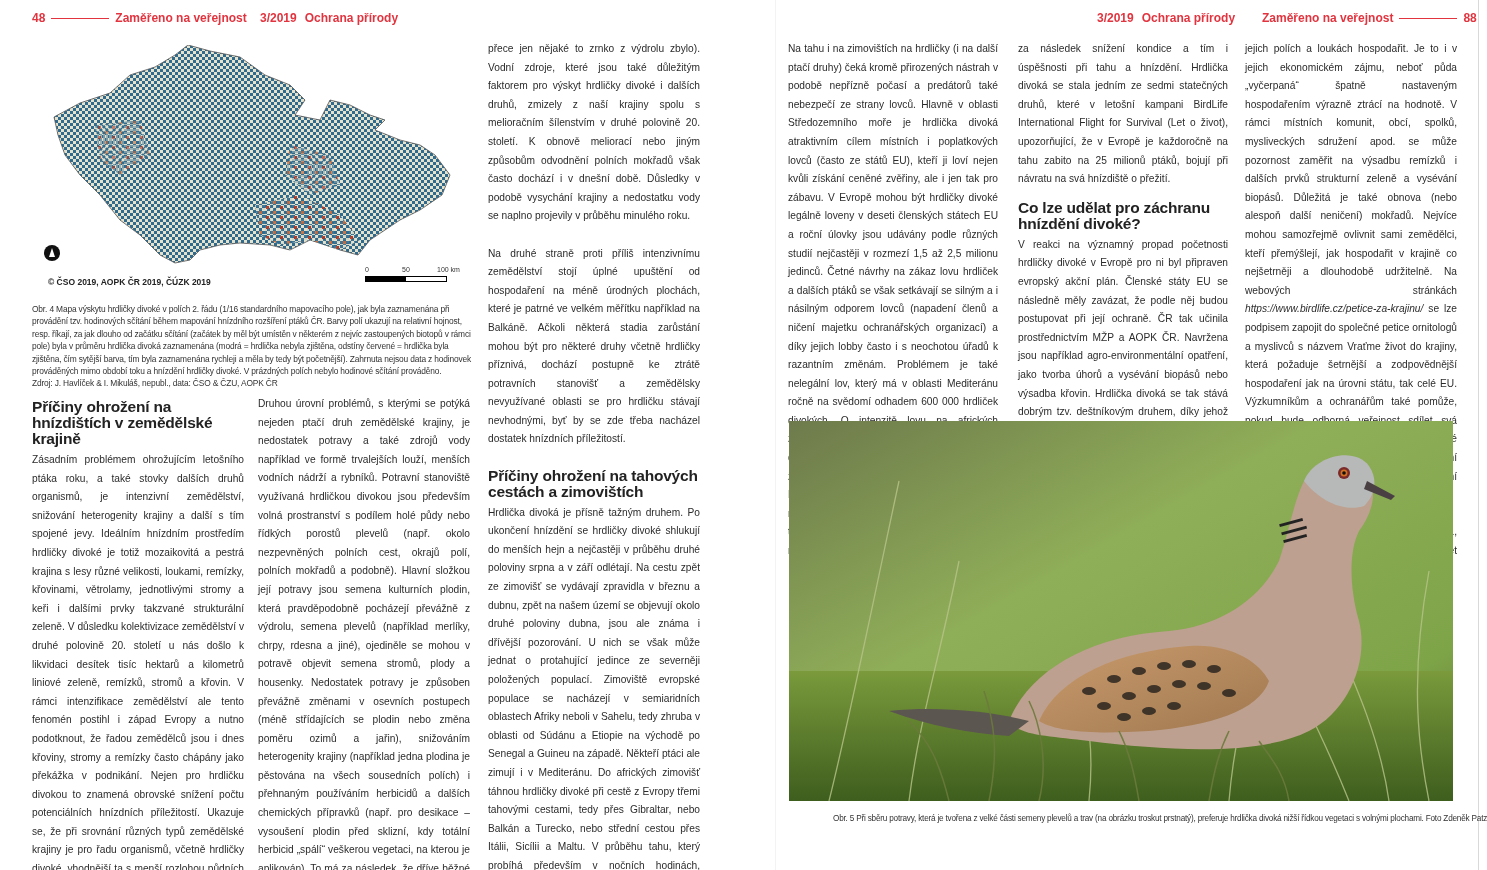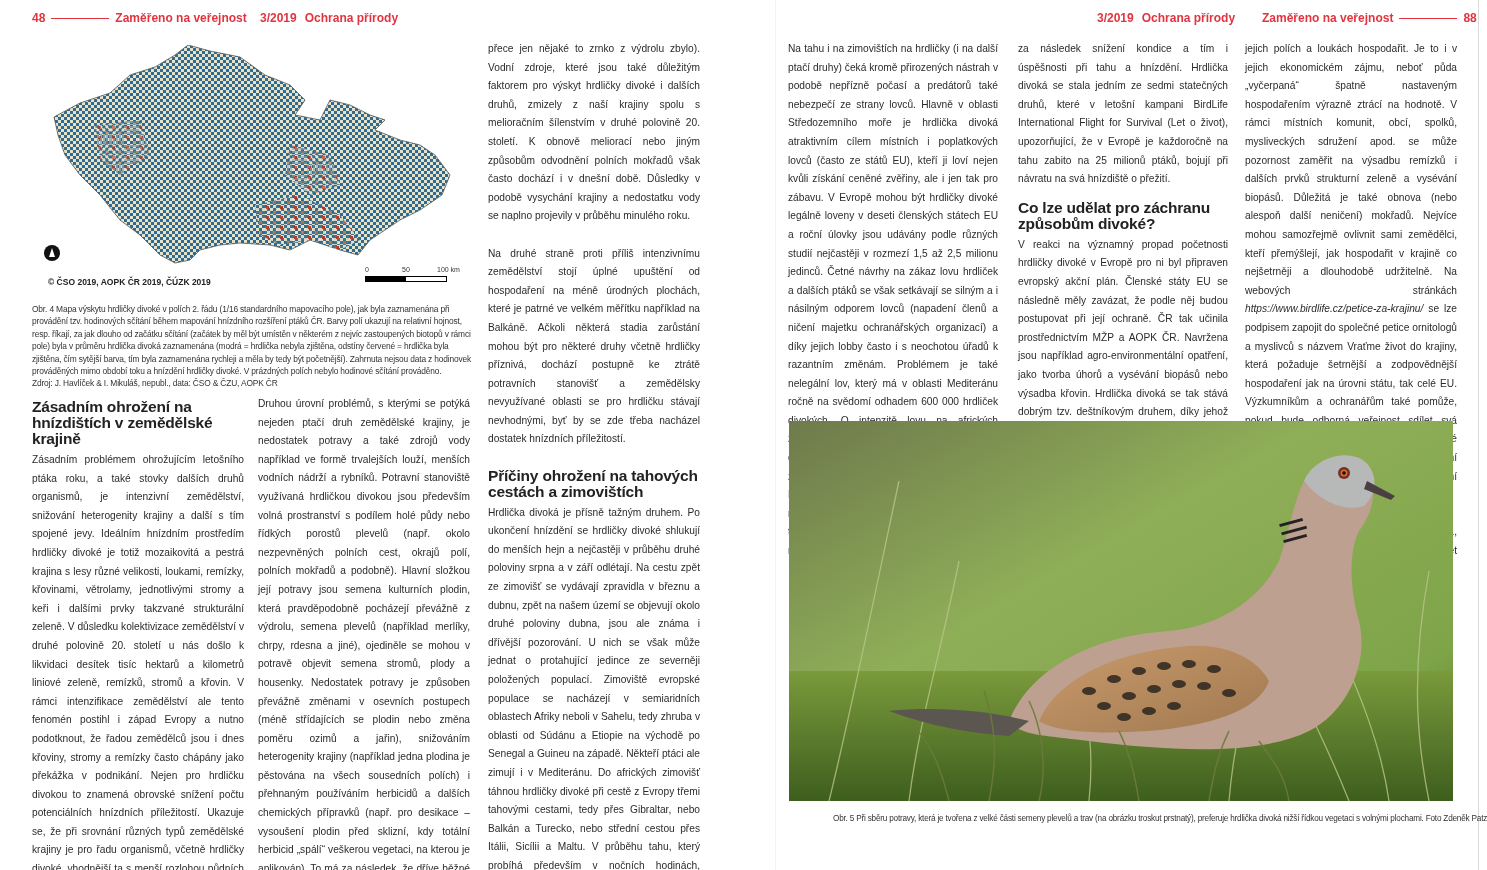--- a/index.html
+++ b/index.html
@@ -92,42 +92,42 @@
   <div class="bar">
       <div class="fill"></div>
     </div>
 </div>
 <div class="caption">
   <span>Obr. 4 Mapa výskytu hrdličky divoké v polích 2. řádu (1/16 standardního mapovacího pole), jak byla zaznamenána při provádění tzv. hodinových sčítání během mapování hnízdního rozšíření ptáků ČR. Barvy polí ukazují na relativní hojnost, resp. říkají, za jak dlouho od začátku sčítání (začátek by měl být umístěn v některém z nejvíc zastoupených biotopů v rámci pole) byla v průměru hrdlička divoká zaznamenána (modrá = hrdlička nebyla zjištěna, odstíny červené = hrdlička byla zjištěna, čím sytější barva, tím byla zaznamenána rychleji a měla by tedy být početnější). Zahrnuta nejsou data z hodinovek prováděných mimo období toku a hnízdění hrdličky divoké. V prázdných polích nebylo hodinové sčítání prováděno.</span><br>
   <span>Zdroj: J. Havlíček &amp; I. Mikuláš, nepubl., data: ČSO &amp; ČZU, AOPK ČR</span>
 </div>
 
 <div class="col col1">
-  <h2>Zásadním ohrožení na hnízdištích v zemědělské krajině</h2>
+  <h2>Příčiny ohrožení na hnízdištích v zemědělské krajině</h2>
   <p class="last">Zásadním problémem ohrožujícím letošního ptáka roku, a také stovky dalších druhů organismů, je intenzivní zemědělství, snižování heterogenity krajiny a další s tím spojené jevy. Ideálním hnízdním prostředím hrdličky divoké je totiž mozaikovitá a pestrá krajina s lesy různé velikosti, loukami, remízky, křovinami, větrolamy, jednotlivými stromy a keři i dalšími prvky takzvané strukturální zeleně. V důsledku kolektivizace zemědělství v druhé polovině 20. století u nás došlo k likvidaci desítek tisíc hektarů a kilometrů liniové zeleně, remízků, stromů a křovin. V rámci intenzifikace zemědělství ale tento fenomén postihl i západ Evropy a nutno podotknout, že řadou zemědělců jsou i dnes křoviny, stromy a remízky často chápány jako překážka v podnikání. Nejen pro hrdličku divokou to znamená obrovské snížení počtu potenciálních hnízdních příležitostí. Ukazuje se, že při srovnání různých typů zemědělské krajiny je pro řadu organismů, včetně hrdličky divoké, vhodnější ta s menší rozlohou půdních bloků (polí a luk). Při srovnání jejich velikosti patří České republice (průměrně 20 ha) bohužel mezi ostatními státy Evropy nelichotivé prvenství. Hrdlička divoká může hnízdit i v lesních ekosystémech, kde vyhledává paseky v různém stadiu zarůstání, různověké světlé porosty a lesní okraje. Jak se projeví současná krize lesních ekosystémů, je otázkou.</p>
 </div>
 
 <div class="col col2">
   <p class="last">Druhou úrovní problémů, s kterými se potýká nejeden ptačí druh zemědělské krajiny, je nedostatek potravy a také zdrojů vody například ve formě trvalejších louží, menších vodních nádrží a rybníků. Potravní stanoviště využívaná hrdličkou divokou jsou především volná prostranství s podílem holé půdy nebo řídkých porostů plevelů (např. okolo nezpevněných polních cest, okrajů polí, polních mokřadů a podobně). Hlavní složkou její potravy jsou semena kulturních plodin, která pravděpodobně pocházejí převážně z výdrolu, semena plevelů (například merlíky, chrpy, rdesna a jiné), ojediněle se mohou v potravě objevit semena stromů, plody a housenky. Nedostatek potravy je způsoben převážně změnami v osevních postupech (méně střídajících se plodin nebo změna poměru ozimů a jařin), snižováním heterogenity krajiny (například jedna plodina je pěstována na všech sousedních polích) i přehnaným používáním herbicidů a dalších chemických přípravků (např. pro desikace – vysoušení plodin před sklizní, kdy totální herbicid „spálí“ veškerou vegetaci, na kterou je aplikován). To má za následek, že dříve běžné plevely, které jsou důležitou součástí potravy řady druhů ptáků, jsou dnes v podstatě vzácným úkazem. Vliv na dostupnost některých zdrojů potravy (zrna z výdrolu) má i používání moderní, téměř 100% bezztrátové techniky a zároveň rychlé zaorání strnišť po sklizni (kdyby</p>
 </div>
 
 <div class="col col3">
   <p>přece jen nějaké to zrnko z výdrolu zbylo). Vodní zdroje, které jsou také důležitým faktorem pro výskyt hrdličky divoké i dalších druhů, zmizely z naší krajiny spolu s melioračním šílenstvím v druhé polovině 20. století. K obnově meliorací nebo jiným způsobům odvodnění polních mokřadů však často dochází i v dnešní době. Důsledky v podobě vysychání krajiny a nedostatku vody se naplno projevily v průběhu minulého roku.</p>
   <p>Na druhé straně proti příliš intenzivnímu zemědělství stojí úplné upuštění od hospodaření na méně úrodných plochách, které je patrné ve velkém měřítku například na Balkáně. Ačkoli některá stadia zarůstání mohou být pro některé druhy včetně hrdličky příznivá, dochází postupně ke ztrátě potravních stanovišť a zemědělsky nevyužívané oblasti se pro hrdličku stávají nevhodnými, byť by se zde třeba nacházel dostatek hnízdních příležitostí.</p>
   <h2>Příčiny ohrožení na tahových cestách a zimovištích</h2>
   <p class="last">Hrdlička divoká je přísně tažným druhem. Po ukončení hnízdění se hrdličky divoké shlukují do menších hejn a nejčastěji v průběhu druhé poloviny srpna a v září odlétají. Na cestu zpět ze zimovišť se vydávají zpravidla v březnu a dubnu, zpět na našem území se objevují okolo druhé poloviny dubna, jsou ale známa i dřívější pozorování. U nich se však může jednat o protahující jedince ze severněji položených populací. Zimoviště evropské populace se nacházejí v semiaridních oblastech Afriky neboli v Sahelu, tedy zhruba v oblasti od Súdánu a Etiopie na východě po Senegal a Guineu na západě. Někteří ptáci ale zimují i v Mediteránu. Do afrických zimovišť táhnou hrdličky divoké při cestě z Evropy třemi tahovými cestami, tedy přes Gibraltar, nebo Balkán a Turecko, nebo střední cestou přes Itálii, Sicílii a Maltu. V průběhu tahu, který probíhá především v nočních hodinách, podávají hrdličky divoké úctyhodné výkony. Důkazem budiž samec Titan ze Suffolku ve východní Anglii, který na své cestě na zimoviště v Mali a zpět uletěl 11 200 km. Za jednu noc zvládl urazit i 500–700 km při maximální rychlosti okolo 60 km v hodině.</p>
 </div>
 
 <div class="col col4">
   <p class="last">Na tahu i na zimovištích na hrdličky (i na další ptačí druhy) čeká kromě přirozených nástrah v podobě nepřízně počasí a predátorů také nebezpečí ze strany lovců. Hlavně v oblasti Středozemního moře je hrdlička divoká atraktivním cílem místních i poplatkových lovců (často ze států EU), kteří ji loví nejen kvůli získání ceněné zvěřiny, ale i jen tak pro zábavu. V Evropě mohou být hrdličky divoké legálně loveny v deseti členských státech EU a roční úlovky jsou udávány podle různých studií nejčastěji v rozmezí 1,5 až 2,5 milionu jedinců. Četné návrhy na zákaz lovu hrdliček a dalších ptáků se však setkávají se silným a i násilným odporem lovců (napadení členů a ničení majetku ochranářských organizací) a díky jejich lobby často i s neochotou úřadů k razantním změnám. Problémem je také nelegální lov, který má v oblasti Mediteránu ročně na svědomí odhadem 600 000 hrdliček divokých. O intenzitě lovu na afrických zimovištích a takových cestách je málo dostupných informací, ale nelze předpokládat, že by zde byla situace lepší než na území Evropy, spíše naopak. Kromě samotného množství ulovených ptáků má negativní vliv také rušení lovem. Lov totiž často probíhá na nocovištích nebo u zdrojů vody, a rušení má</p>
 </div>
 
 <div class="col col5">
   <p style="margin-bottom:11px">za následek snížení kondice a tím i úspěšnosti při tahu a hnízdění. Hrdlička divoká se stala jedním ze sedmi statečných druhů, které v letošní kampani BirdLife International Flight for Survival (Let o život), upozorňující, že v Evropě je každoročně na tahu zabito na 25 milionů ptáků, bojují při návratu na svá hnízdiště o přežití.</p>
-  <h2>Co lze udělat pro záchranu způsobům divoké?</h2>
+  <h2>Co lze udělat pro záchranu hnízdění divoké?</h2>
   <p class="last">V reakci na významný propad početnosti hrdličky divoké v Evropě pro ni byl připraven evropský akční plán. Členské státy EU se následně měly zavázat, že podle něj budou postupovat při její ochraně. ČR tak učinila prostřednictvím MŽP a AOPK ČR. Navržena jsou například agro-environmentální opatření, jako tvorba úhorů a vysévání biopásů nebo výsadba křovin. Hrdlička divoká se tak stává dobrým tzv. deštníkovým druhem, díky jehož ochraně jsou zároveň chráněny i další druhy zemědělské krajiny. Ptákům zemědělské krajiny včetně hrdličky divoké mohou pomoci ale i jednotlivci. Majitelé větších celků zemědělské půdy mohou v pachtovních smlouvách ovlivnit, jakým způsobem se bude</p>
 </div>
 
 <div class="col col6">
   <p><span>jejich polích a loukách hospodařit. Je to i v jejich ekonomickém zájmu, neboť půda „vyčerpaná“ špatně nastaveným hospodařením výrazně ztrácí na hodnotě. V rámci místních komunit, obcí, spolků, mysliveckých sdružení apod. se může pozornost zaměřit na výsadbu remízků i dalších prvků strukturní zeleně a vysévání biopásů. Důležitá je také obnova (nebo alespoň další neničení) mokřadů. Nejvíce mohou samozřejmě ovlivnit sami zemědělci, kteří přemýšlejí, jak hospodařit v krajině co nejšetrněji a dlouhodobě udržitelně. Na webových stránkách </span><em>https://www.birdlife.cz/petice-za-krajinu/</em><span> se lze podpisem zapojit do společné petice ornitologů a myslivců s názvem Vraťme život do krajiny, která požaduje šetrnější a zodpovědnější hospodaření jak na úrovni státu, tak celé EU. Výzkumníkům a ochranářům také pomůže, pokud bude odborná veřejnost sdílet svá pozorování hrdličky divoké. K tomu je možné kromě jiných databází využít také mobilní aplikaci BioLog a její webové rozhraní (</span><em>https://biolog.nature.cz</em><span>).</span></p>
   <p class="last"><b>Doporučené čtení:</b><span> Ptačí svět 2019/1, Ochrana přírody 2018/4: 30-33, Ptačí svět 2018/4:22-24.</span></p>
 </div>
 
 <svg class="photo" viewBox="0 0 664 380" preserveAspectRatio="none">
   <defs>

